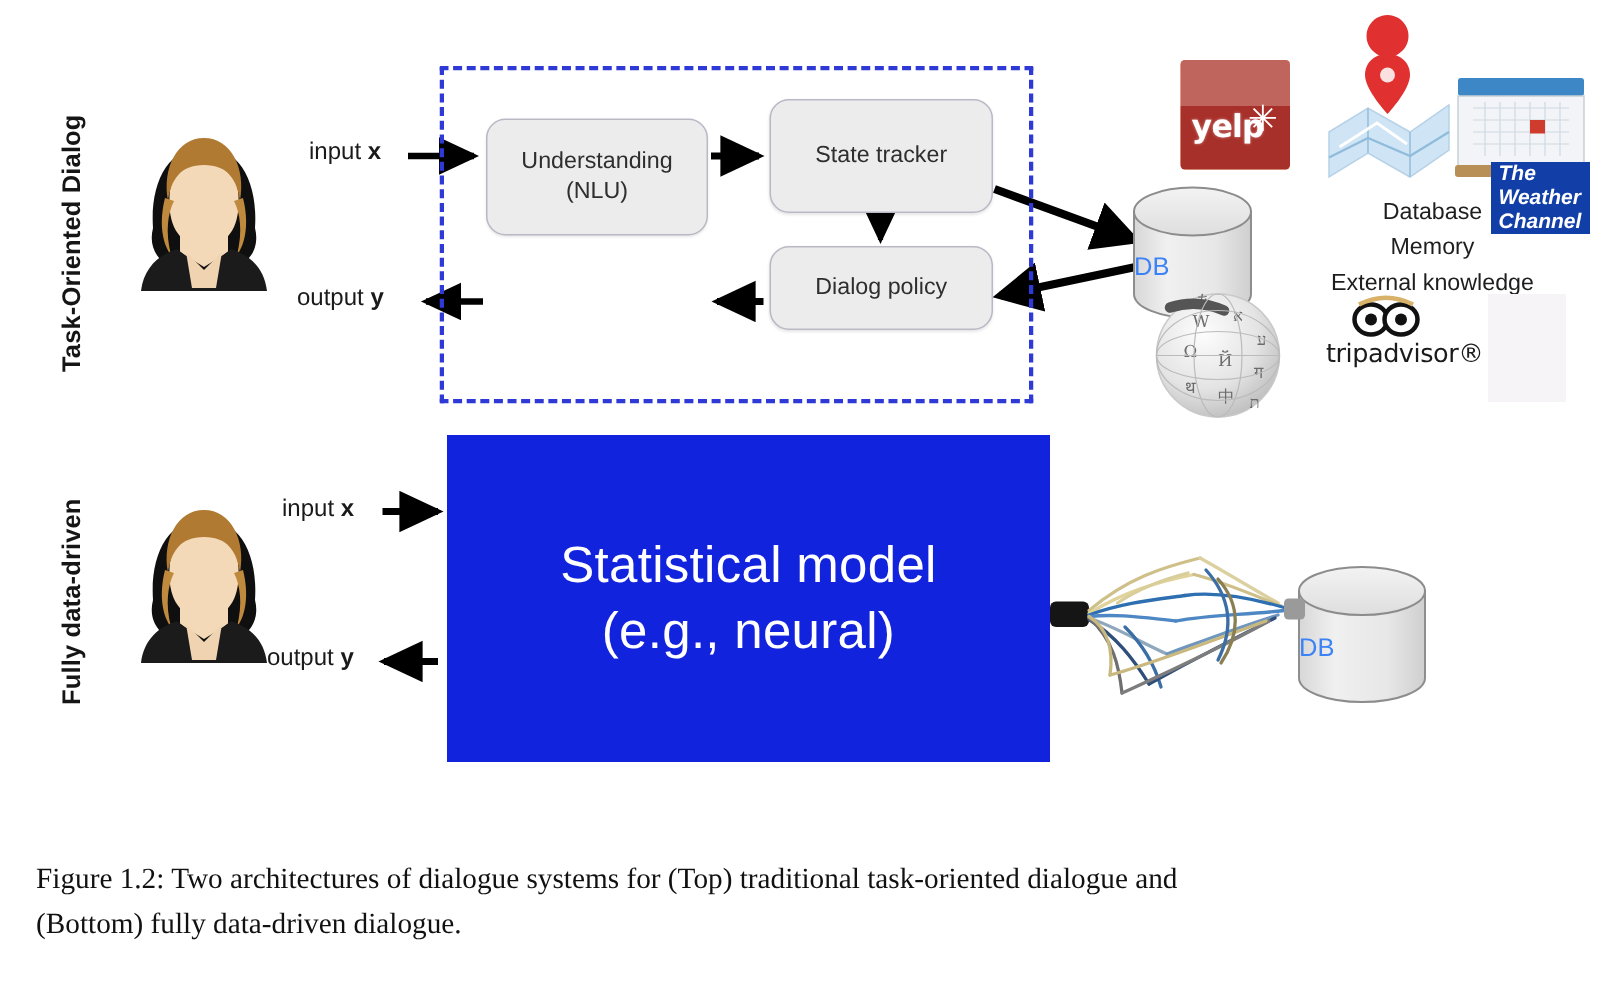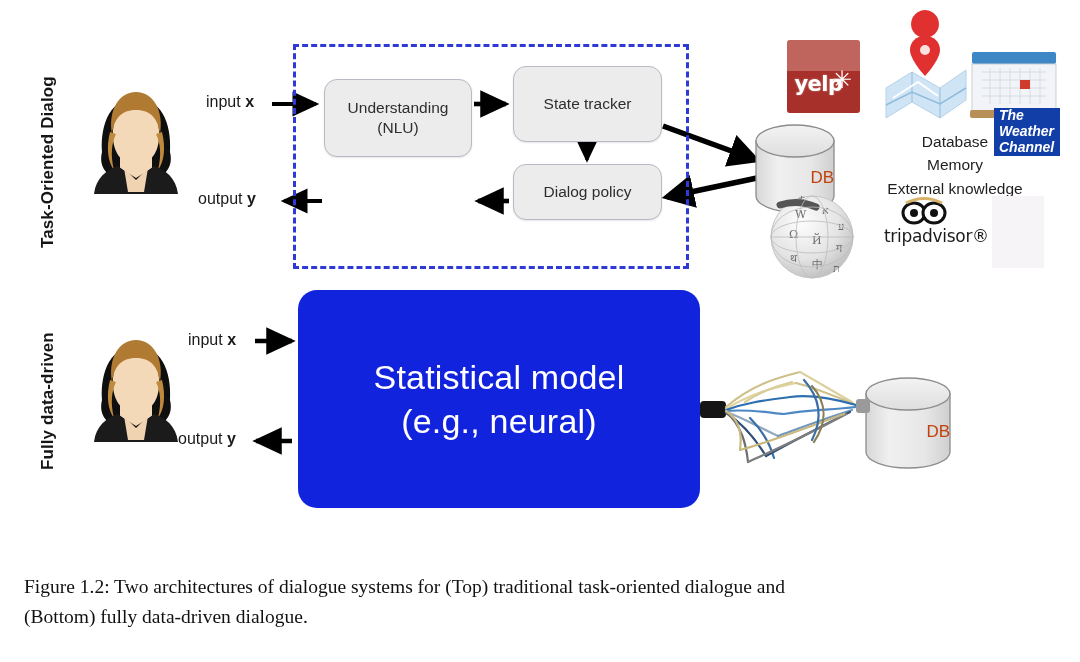--- a/index.html
+++ b/index.html
@@ -79,23 +79,23 @@
     letter-spacing: 0.2px;
   }
 
   
   .db {
     position: absolute;
   }
   .db .db-text {
     position: absolute;
     left: 0; right: 0;
-    text-align: right;
+    text-align: left;
     font-size: 17px;
-    color: #c2410c;
+    color: #3b82f6;
   }
 
   
   .kn-text {
     position: absolute;
     text-align: center;
     font-size: 15.5px;
     color: #1e1e1e;
     line-height: 1.5;
     white-space: nowrap;
@@ -436,21 +436,21 @@
     <path d="M36,86 L48,98 L60,86 L56,110 L40,110 Z" fill="#f0d4b2"></path>
   </svg>
 
   <div class="io-label" style="left:188px; top:331px;">
     <span>input </span><b>x</b>
   </div>
   <div class="io-label" style="left:178px; top:430px;">
     <span>output </span><b>y</b>
   </div>
 
-  <div class="bigblue" style="left:298px; top:290px; width:402px; height:218px;border-radius:19px;">
+  <div class="bigblue" style="left:298px; top:290px; width:402px; height:218px;">
     <div>
       <div>Statistical model</div>
       <div>(e.g., neural)</div>
     </div>
   </div>
 
   <div class="db" style="left:866px; top:378px; width:84px; height:92px;">
     <div class="db-text" style="top:44px;">DB</div>
   </div>
 

